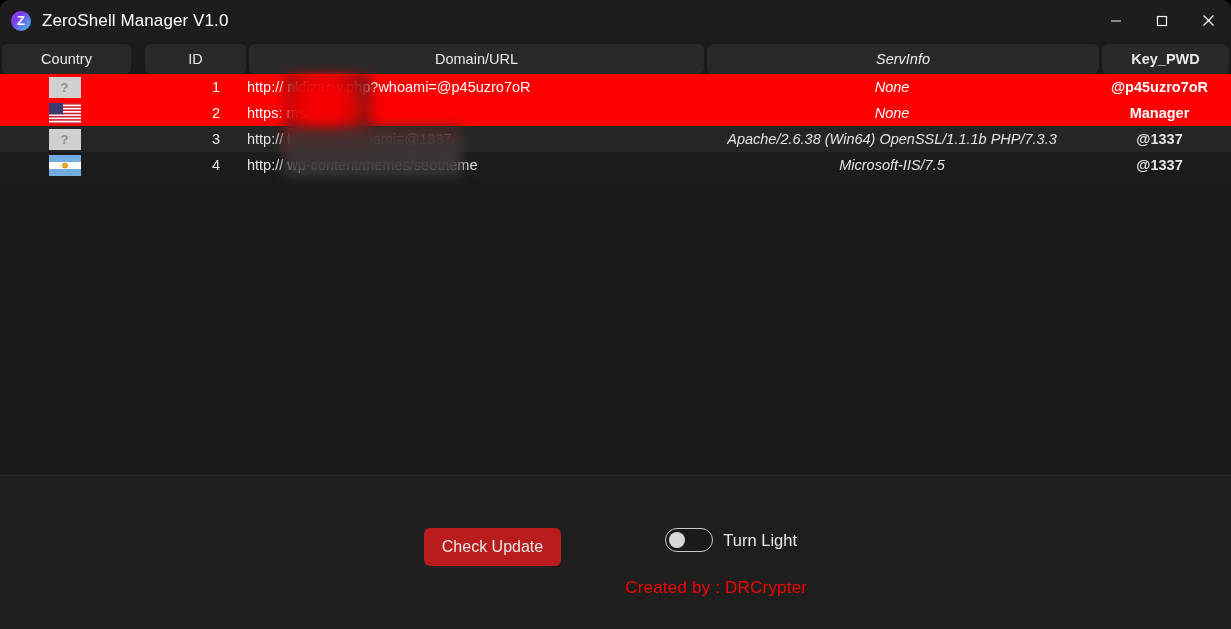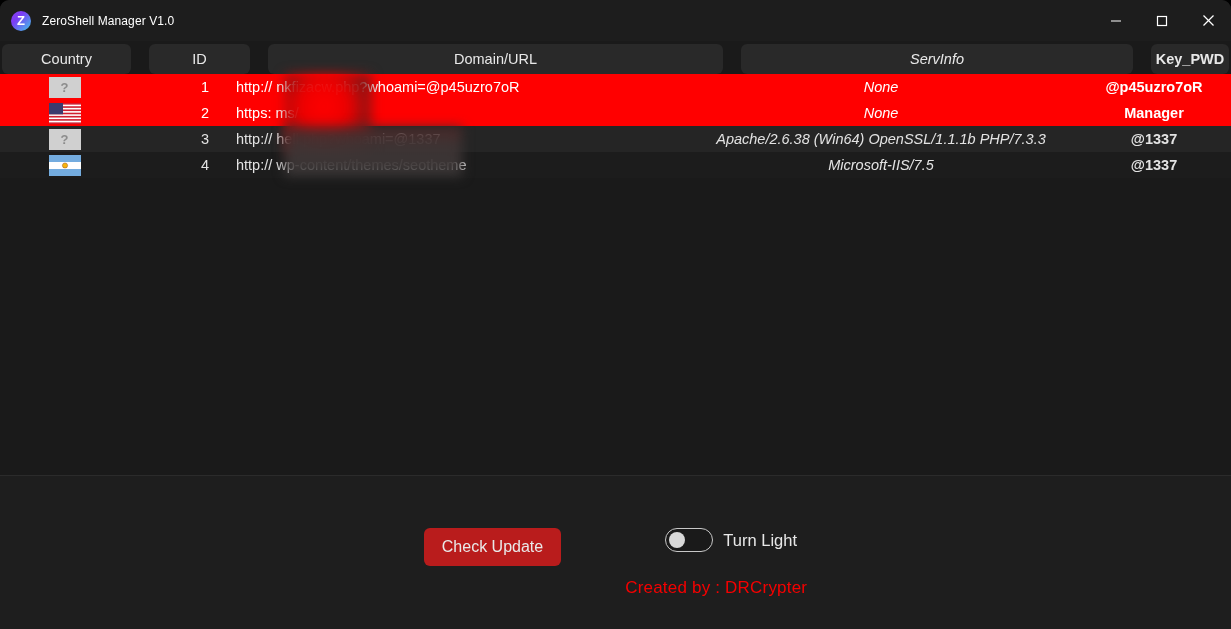--- a/index.html
+++ b/index.html
@@ -30,21 +30,21 @@
     width: 20px; height: 20px;
     margin-left: 11px; margin-right: 11px;
     border-radius: 50%;
     background: linear-gradient(135deg, #8a3ff0 0%, #7b3df5 35%, #3fc9e8 100%);
     display: flex; align-items: center; justify-content: center;
     font-size: 13px; font-weight: bold; color: #ffffff;
     line-height: 1;
     flex: 0 0 auto;
   }
   .app-title {
-    font-size: 12px;
+    font-size: 17px;
     color: #ffffff;
     letter-spacing: .1px;
   }
   .win-controls {
     position: absolute;
     top: 0; right: 0;
     height: 41px;
     display: flex;
   }
   .win-btn {
@@ -56,33 +56,33 @@
   
   .table-area {
     position: relative;
     height: 434px;
     background: #1a1a1a;
   }
   .header-row {
     display: flex;
     height: 33px;
     padding: 3px 2px 14px 2px;
-    gap: 18px;
+    gap: 3px;
     background: #1a1a1a;
   }
   .th {
     background: #292929;
     border-radius: 6px;
     display: flex; align-items: center; justify-content: center;
     font-size: 14.5px;
     color: #e8e8e8;
     height: 30px;
   }
   .col-country { width: 129px; flex: 0 0 129px; }
-  .col-id      { width: 101px; flex: 0 0 101px; }
+  .col-id      { width: 101px; flex: 0 0 101px; margin-left: 11px; }
   .col-url     { width: 455px; flex: 0 0 455px; }
   .col-serv    { width: 392px; flex: 0 0 392px; font-style: italic; }
   .col-key     { flex: 1 1 auto; font-weight: bold; }
 
   .rows { position: relative; }
   .tr {
     display: flex;
     height: 26px;
     align-items: center;
     font-size: 14.5px;

